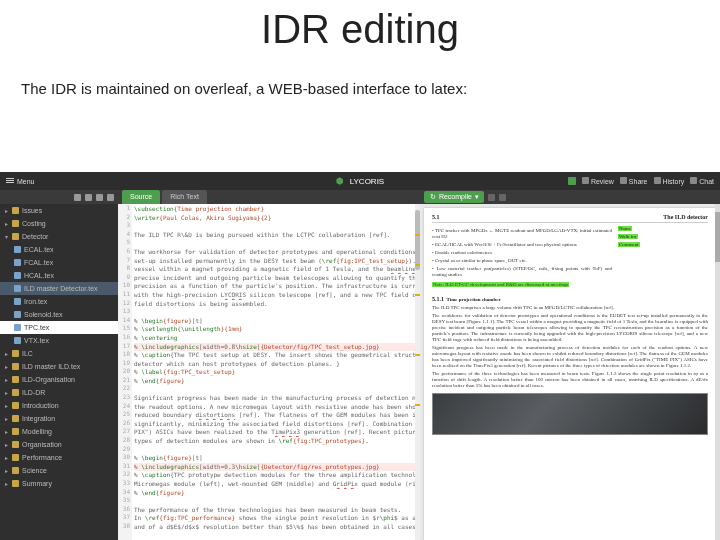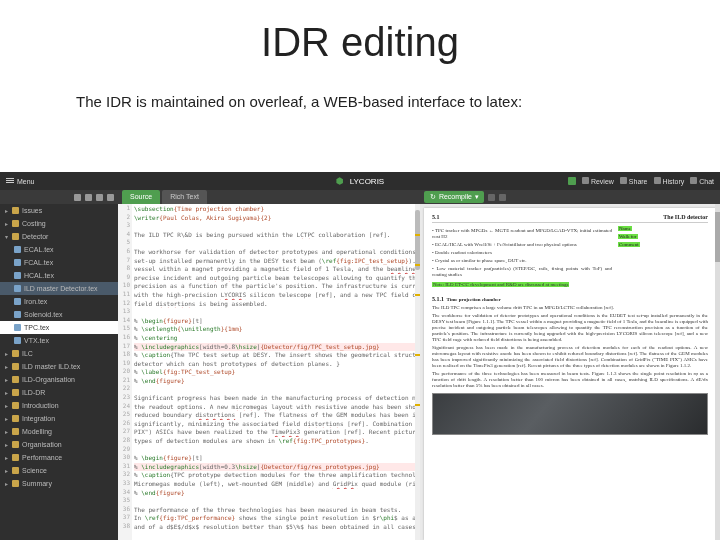--- a/index.html
+++ b/index.html
@@ -1,19 +1,19 @@
 <!DOCTYPE html>
 <html><head>
 <meta charset="utf-8">
 <style>
   * { box-sizing: border-box; margin: 0; padding: 0; }
   html, body { width: 720px; height: 540px; background: #fff; font-family: "Segoe UI", Arial, sans-serif; overflow: hidden; }
   .slide { width: 720px; height: 540px; position: relative; }
-  .slide-title { font-size: 40px; font-weight: 400; text-align: center; padding-top: 20px; color: #222; }
-  .slide-sub { font-size: 15px; color: #222; padding: 28px 0 10px 76px; }
+  .slide-title { font-size: 40px; font-weight: 400; text-align: center; padding-top: 7px; color: #222; }
+  .slide-sub { font-size: 15px; color: #222; padding: 28px 0 10px 21px; }
 
   
   .ol-app { position: absolute; left: 0; top: 172px; width: 720px; height: 368px; font-size: 7px; color: #ccc; }
 
   
   .ol-top { height: 18px; background: #2d2d2d; display: flex; align-items: center; justify-content: space-between; padding: 0 6px; }
   .ol-top-left, .ol-top-right, .ol-top-center { display: flex; align-items: center; gap: 6px; }
   .ol-top-center { position: absolute; left: 50%; transform: translateX(-50%); font-size: 8px; color: #fff; }
   .ol-top .txt { font-size: 7px; color: #ddd; }
   .ol-menu { display: flex; align-items: center; gap: 3px; }

